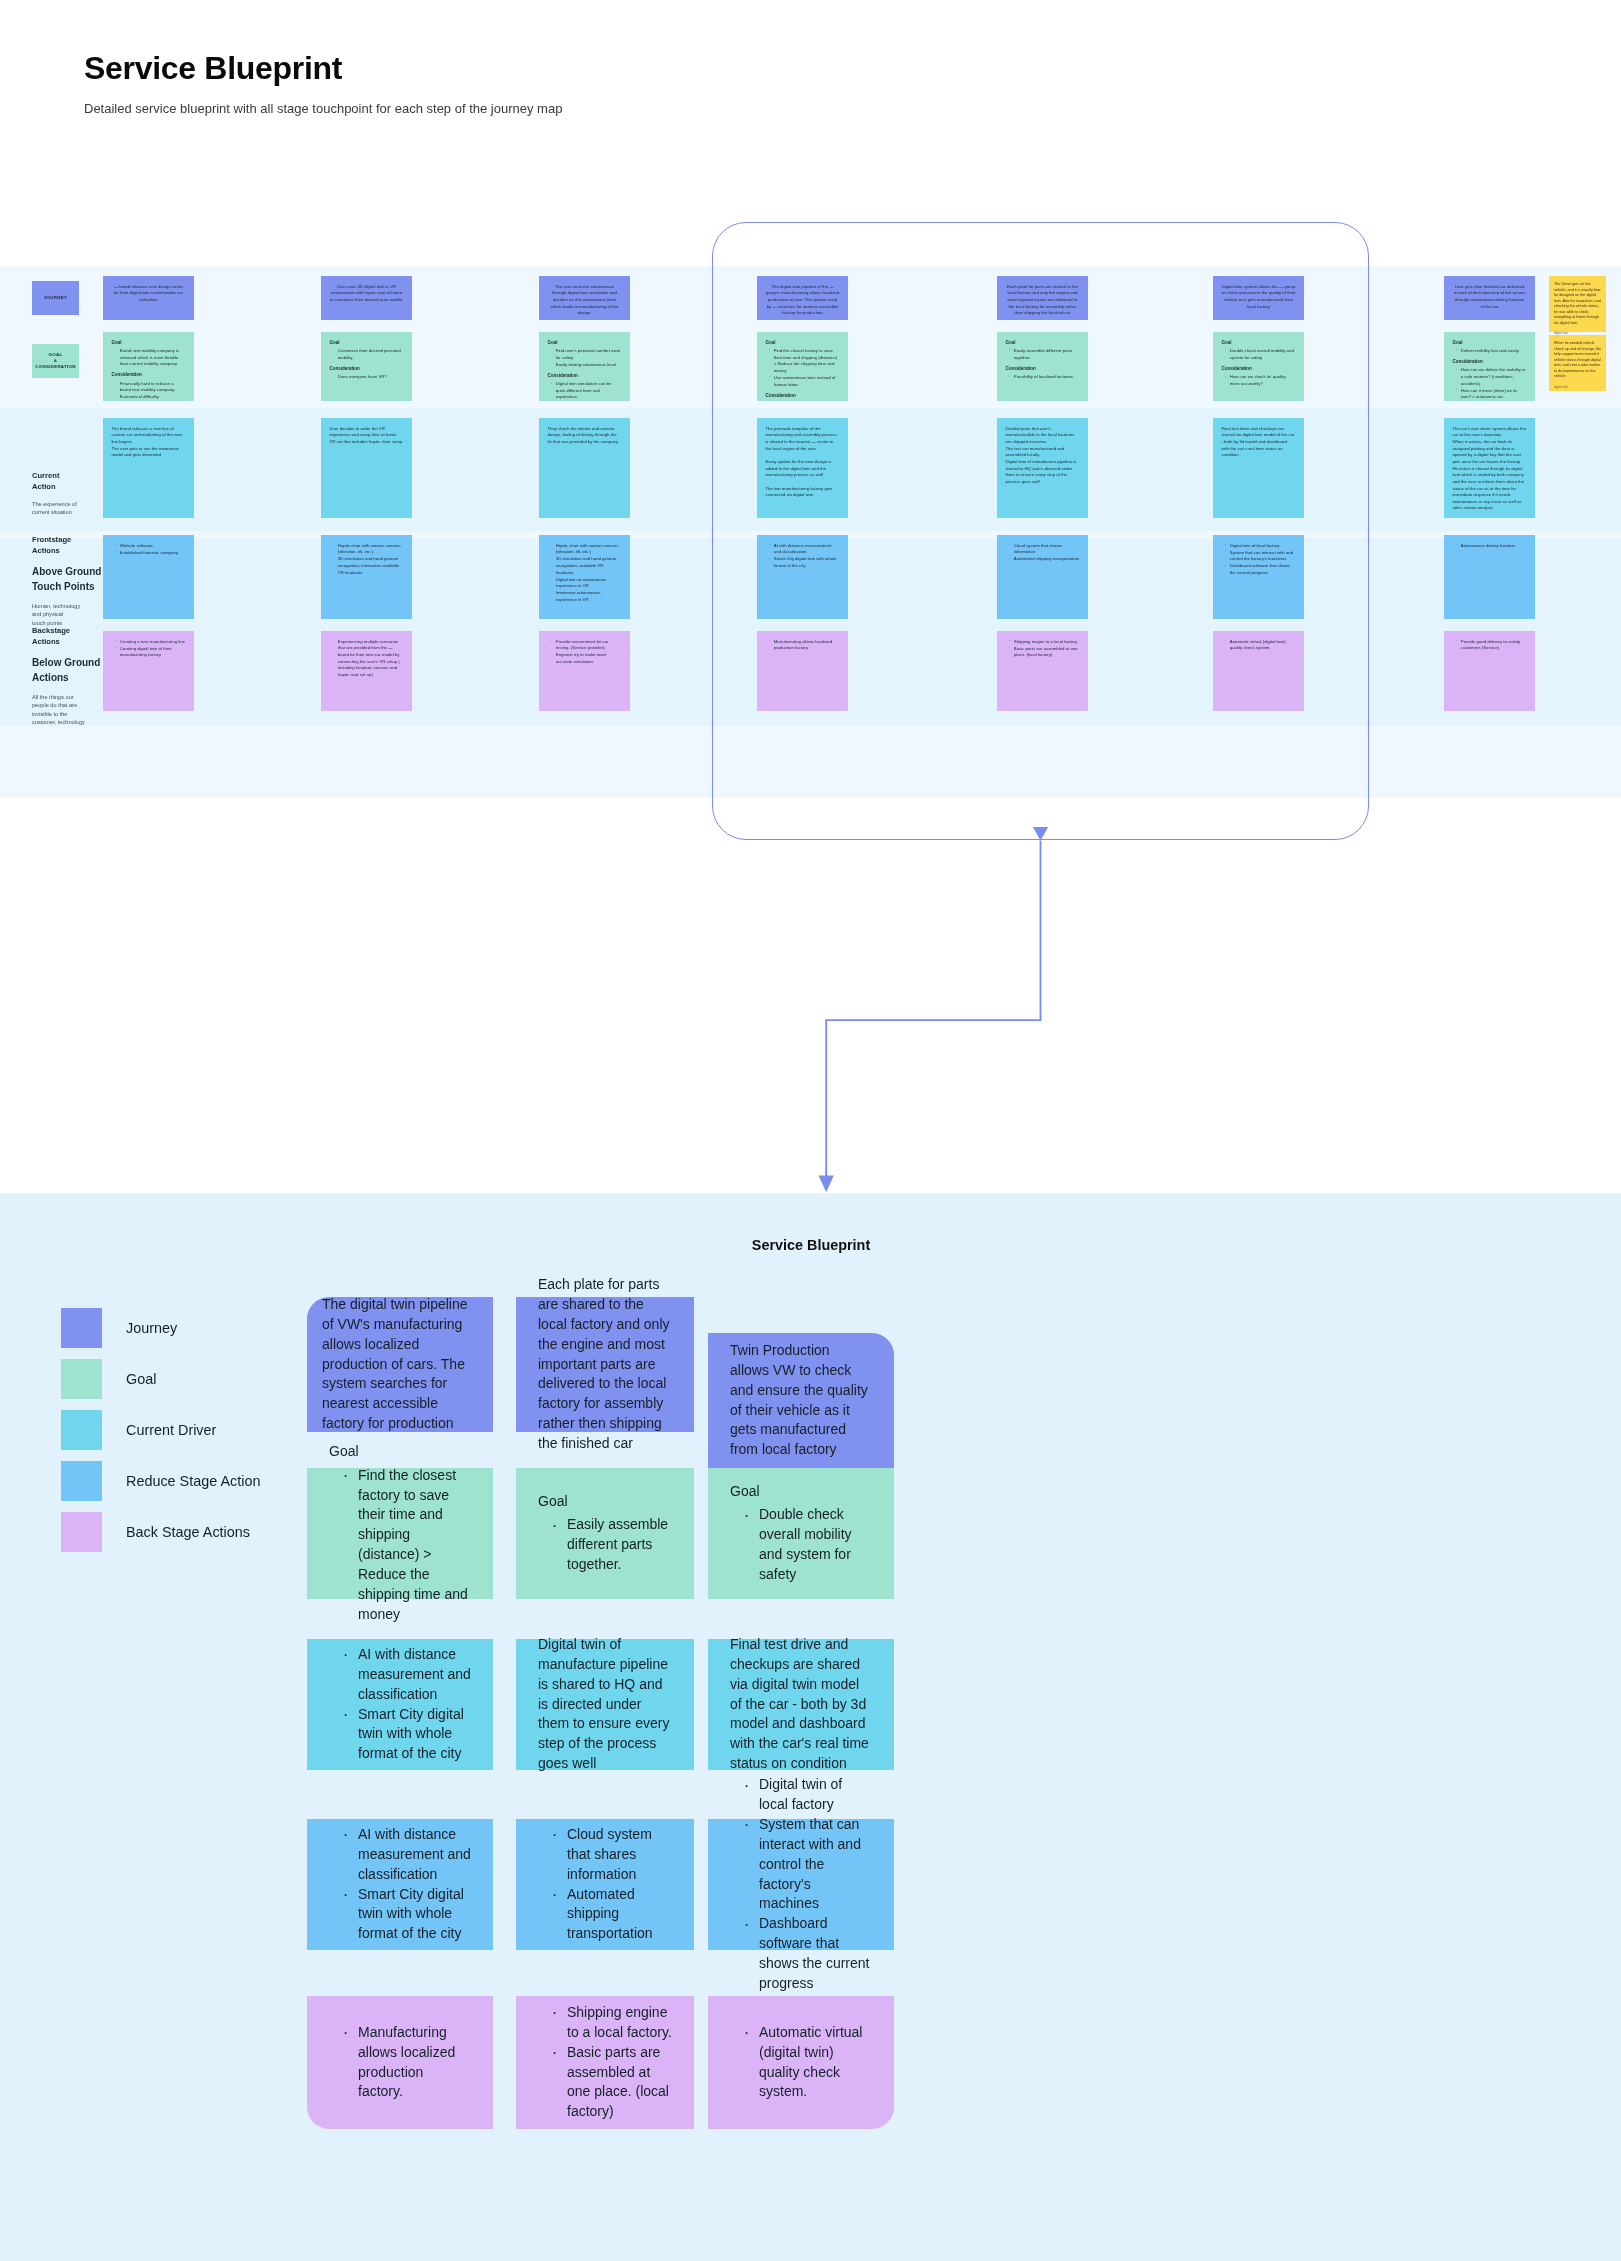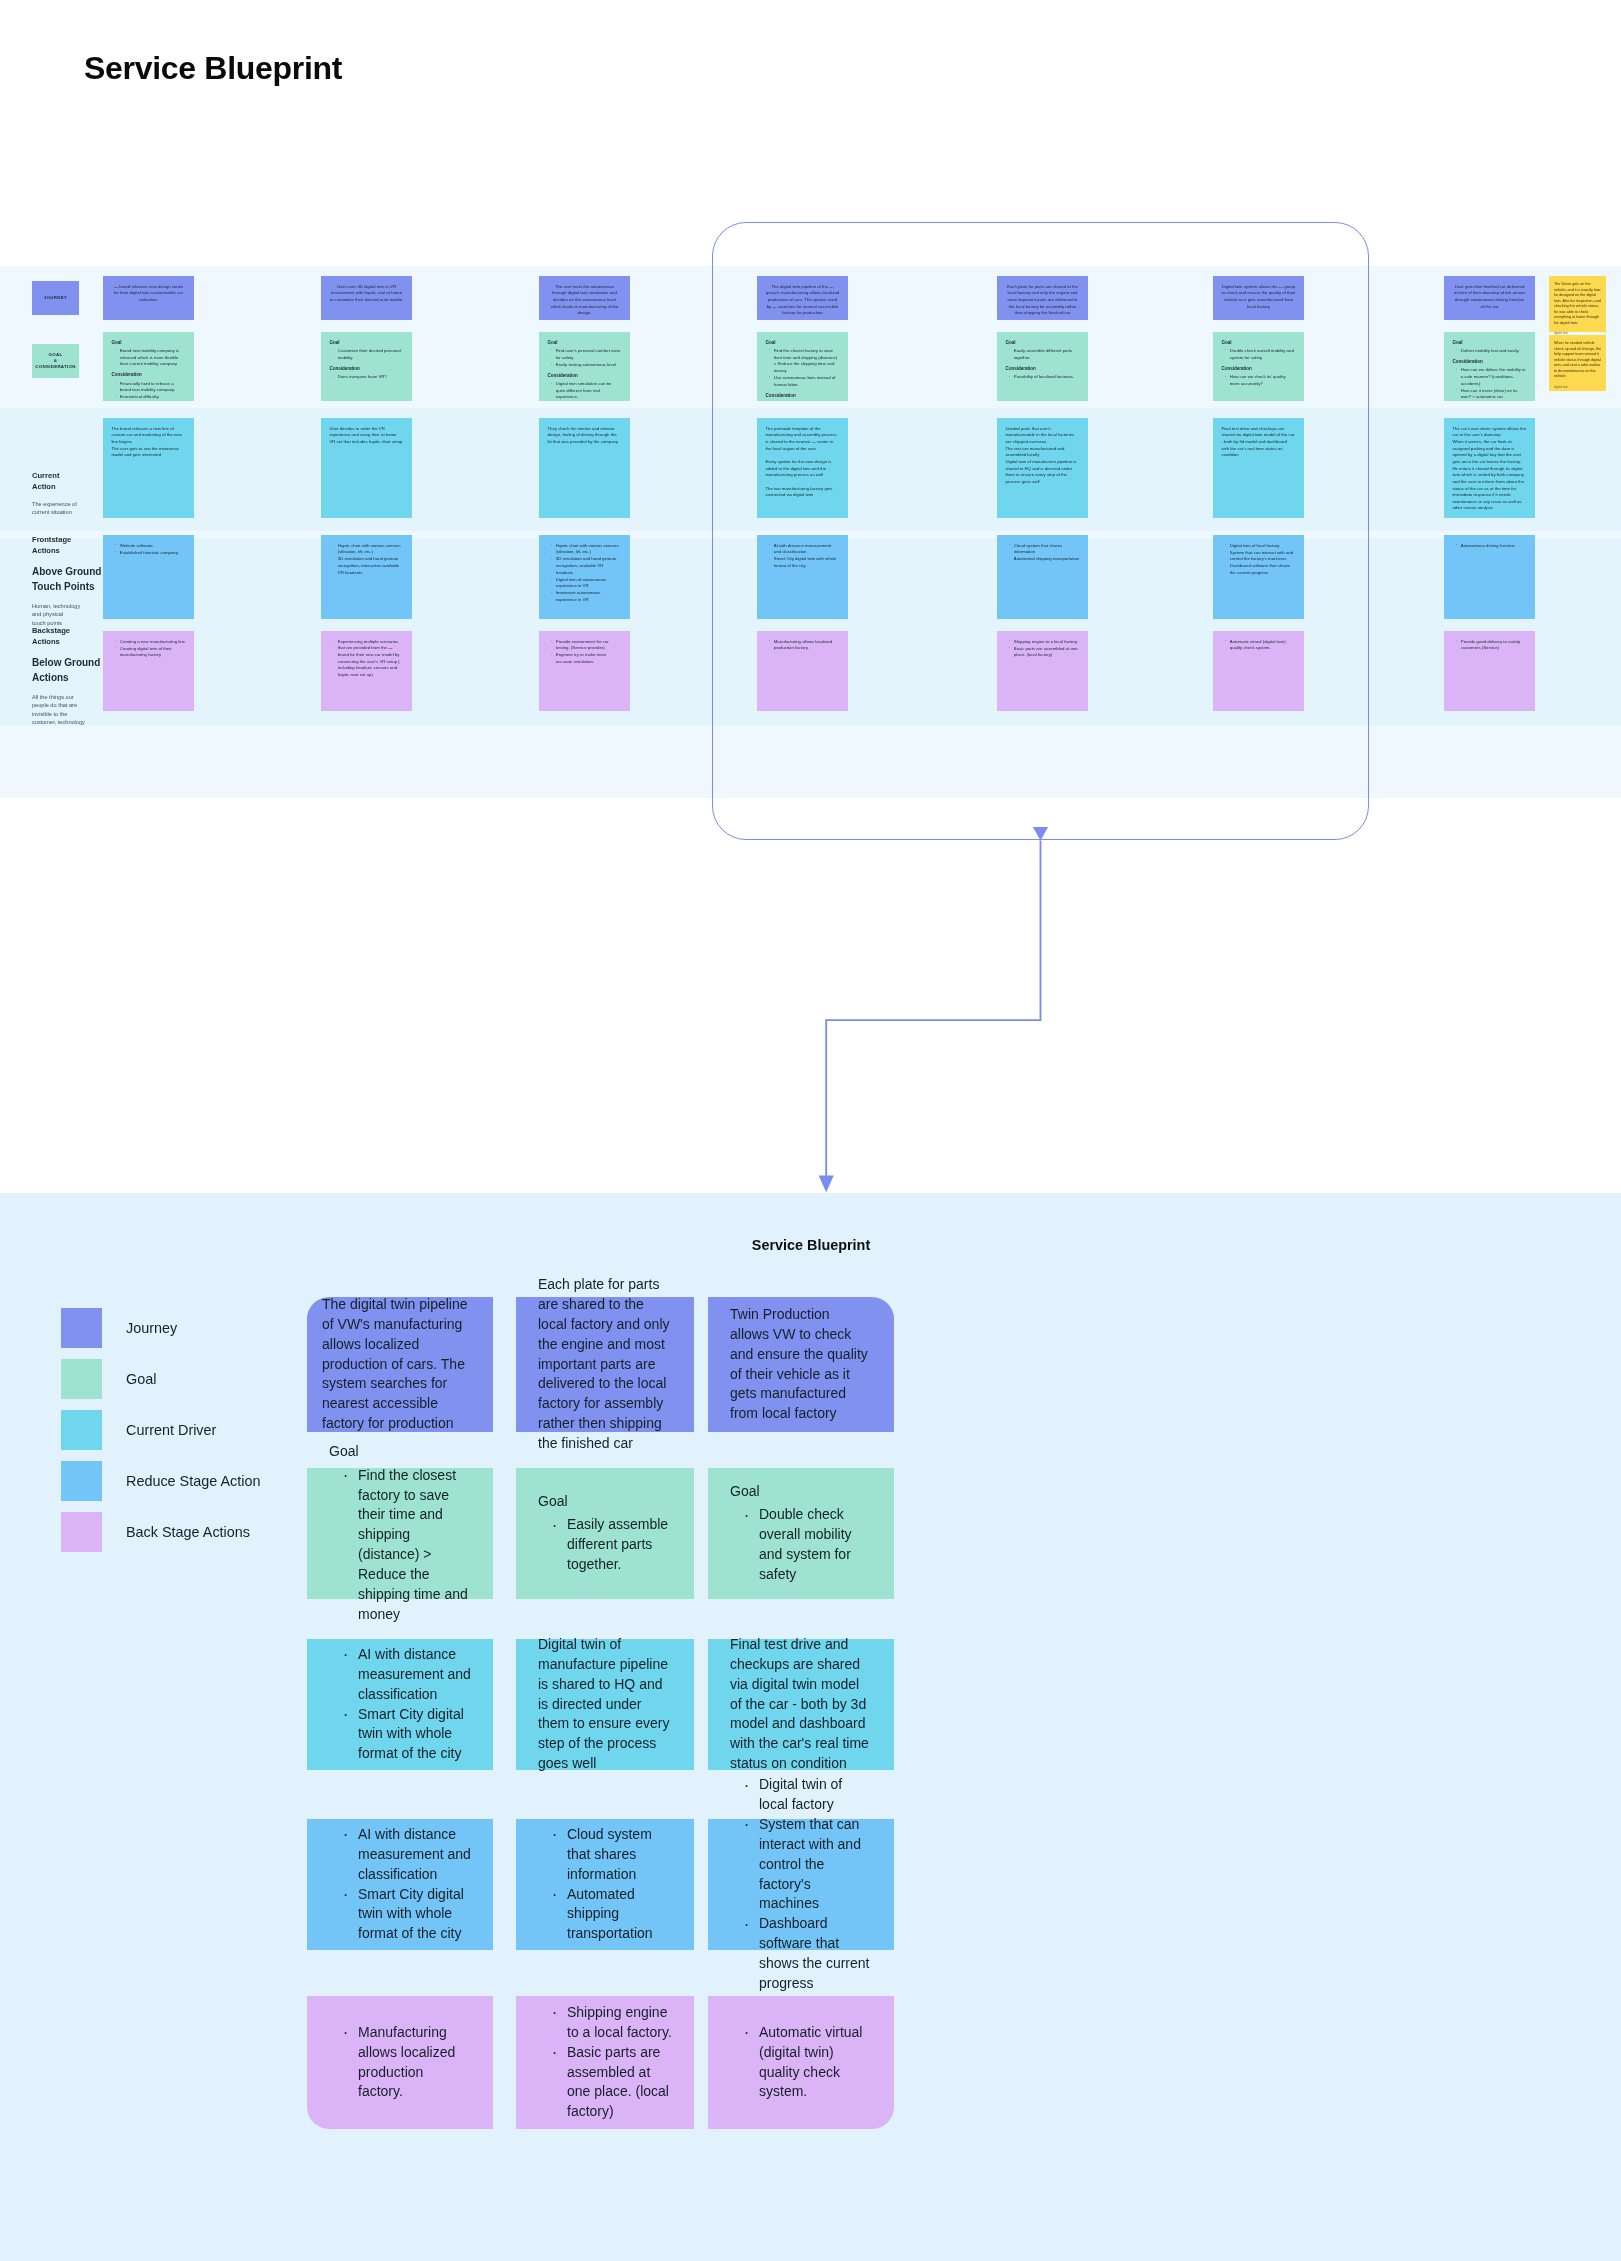--- a/index.html
+++ b/index.html
@@ -101,29 +101,30 @@
     line-height: 1.42;
     color: #152029;
     display: flex; flex-direction: column; justify-content: center;
   }
   .dcard .dlabel { margin-bottom: 3.4px; }
   .dcard ul { list-style: none; margin: 0 0 0 12px; padding: 0; }
   .dcard li { position: relative; padding-left: 17px; }
   .dcard li:before { content: "·"; position: absolute; left: 1.7px; top: -1.7px; font-size: 17px; }
 
   .r-tl { border-top-left-radius: 22px; padding-left: 15px; }
-  .r-tr { border-top-right-radius: 22px; }
+  .r-tr { border-top-right-radius: 22px; margin-top: 36px; }
   .r-bl { border-bottom-left-radius: 22px; }
   .r-br { border-bottom-right-radius: 22px; }
 </style>
 </head>
 <body>
 
 <div class="page-header">
   <div class="page-title">Service Blueprint</div>
+  <div class="page-subtitle">Detailed service blueprint with all stage touchpoint for each step of the journey map</div>
 </div>
 
 <div class="map-wrap">
   <div class="map-grid" id="map-grid">
       <div class="row-band" style="top: 142px; height: 123px; background: rgb(227, 244, 253);"></div>
       <div class="row-band" style="top: 272px; height: 100px; background: rgb(227, 244, 253);"></div>
       <div class="row-band" style="top: 362px; height: 98px; background: rgb(227, 244, 253);"></div>
       <div class="chip" style="top: 15px; background: rgb(128, 145, 240);">JOURNEY</div>
       <div class="chip" style="top: 78px; background: rgb(158, 227, 207);">GOAL<br>&amp;<br>CONSIDERATION</div>
       <div class="row-label" style="top: 164px; margin-top: 40px;">

